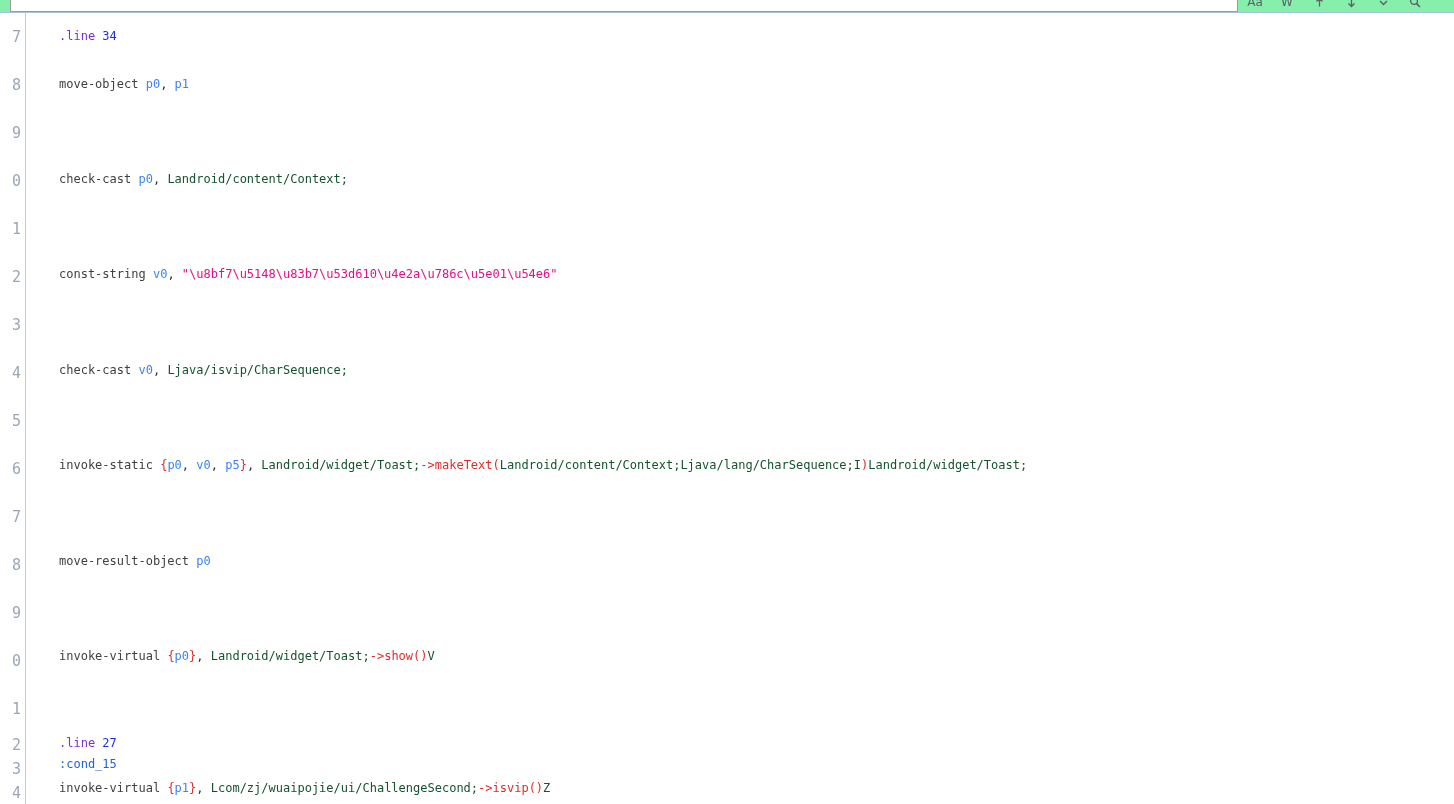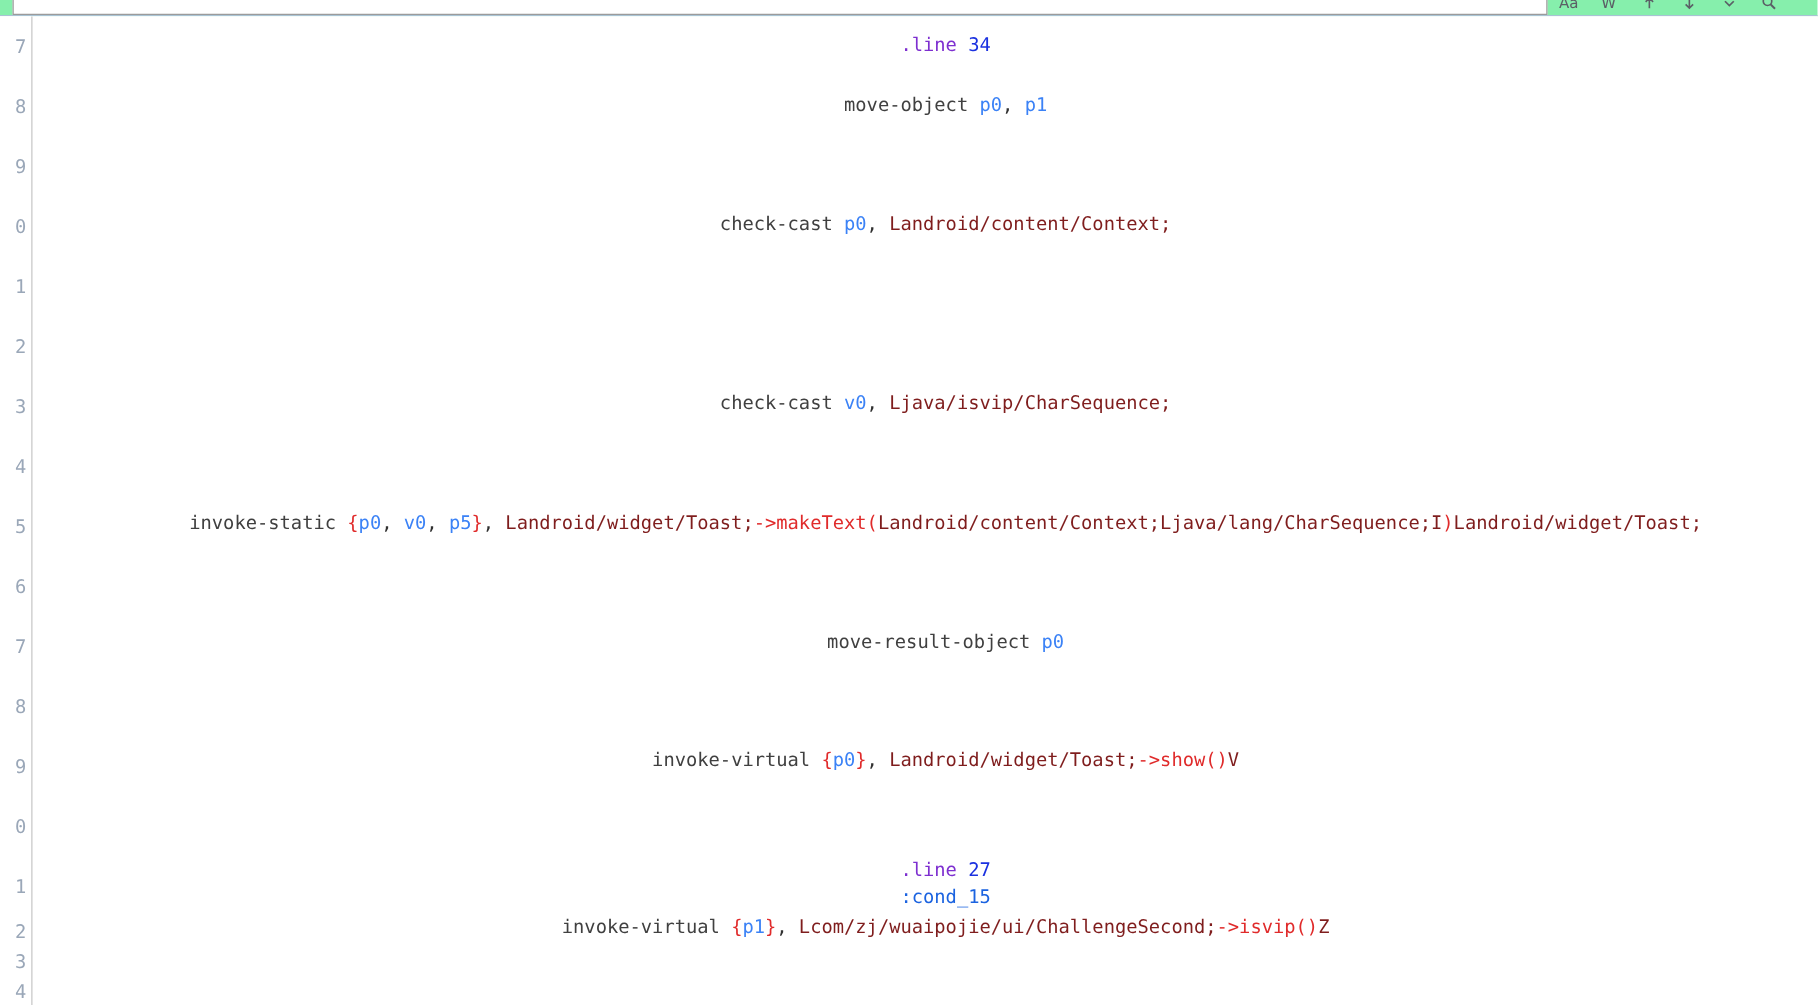--- a/index.html
+++ b/index.html
@@ -102,36 +102,35 @@
     left: 26px;
     top: 0;
     width: 1428px;
     height: 791px;
     overflow: hidden;
   }
   .ln {
     height: 47.7px;
     line-height: 47.7px;
     font-family: "DejaVu Sans Mono", "Liberation Mono", monospace;
-    font-size: 15px;
+    font-size: 12px;
     white-space: pre;
     padding-left: 33px;
     box-sizing: border-box;
     color: #222222;
     letter-spacing: 0px;
-    text-align: center;
   }
   
   .ln.tight { height: 24px; line-height: 24px; }
   .ln.tight-top { height: 24px; line-height: 30px; }
 
   
   .t-op    { color: #404040; }          
   .t-reg   { color: #3b82f6; }          
-  .t-type  { color: #7f1d1d; }          
+  .t-type  { color: #14532d; }          
   .t-str   { color: #e0108c; }          
   .t-meth  { color: #e02b2b; }          
   .t-dir   { color: #7e2fd0; }          
   .t-num   { color: #1b31e0; }          
   .t-lbl   { color: #1b63e0; }          
   .t-punc  { color: #303030; }
 </style>
 </head>
 <body>
 
@@ -169,20 +168,21 @@
   <div class="gutter">
     <div class="gutter-inner" id="gutter-inner"><span class="gnum" style="height: 48px; line-height: 48px;">7</span><span class="gnum" style="height: 48px; line-height: 48px;">8</span><span class="gnum" style="height: 48px; line-height: 48px;">9</span><span class="gnum" style="height: 48px; line-height: 48px;">0</span><span class="gnum" style="height: 48px; line-height: 48px;">1</span><span class="gnum" style="height: 48px; line-height: 48px;">2</span><span class="gnum" style="height: 48px; line-height: 48px;">3</span><span class="gnum" style="height: 48px; line-height: 48px;">4</span><span class="gnum" style="height: 48px; line-height: 48px;">5</span><span class="gnum" style="height: 48px; line-height: 48px;">6</span><span class="gnum" style="height: 48px; line-height: 48px;">7</span><span class="gnum" style="height: 48px; line-height: 48px;">8</span><span class="gnum" style="height: 48px; line-height: 48px;">9</span><span class="gnum" style="height: 48px; line-height: 48px;">0</span><span class="gnum" style="height: 48px; line-height: 48px;">1</span><span class="gnum" style="height: 24px; line-height: 24px;">2</span><span class="gnum" style="height: 24px; line-height: 24px;">3</span><span class="gnum" style="height: 24px; line-height: 24px;">4</span></div>
   </div>
 
   <div class="code" id="code-body">
       <div class="ln" id="l-line34"><span class="t-dir">.line </span><span class="t-num">34</span></div>
       <div class="ln" id="l-move-object"><span class="t-op">move-object </span><span class="t-reg">p0</span><span class="t-punc">, </span><span class="t-reg">p1</span></div>
       <div class="ln" id="l-blank-1"><span class="t-punc"> </span></div>
       <div class="ln" id="l-check-cast-p0-ctx"><span class="t-op">check-cast </span><span class="t-reg">p0</span><span class="t-punc">, </span><span class="t-type">Landroid/content/Context;</span></div>
       <div class="ln" id="l-blank-2"><span class="t-punc"> </span></div>
+      <div class="ln" id="l-const-string-v0"><span class="t-op">const-string </span><span class="t-reg">v0</span><span class="t-punc">, </span><span class="t-str">"\u8bf7\u5148\u83b7\u53d610\u4e2a\u786c\u5e01\u54e6"</span></div>
       <div class="ln" id="l-blank-3"><span class="t-punc"> </span></div>
       <div class="ln" id="l-check-cast-v0-cs"><span class="t-op">check-cast </span><span class="t-reg">v0</span><span class="t-punc">, </span><span class="t-type">Ljava/isvip/CharSequence;</span></div>
       <div class="ln" id="l-blank-4"><span class="t-punc"> </span></div>
       <div class="ln" id="l-invoke-static-1"><span class="t-op">invoke-static </span><span class="t-meth">{</span><span class="t-reg">p0</span><span class="t-punc">, </span><span class="t-reg">v0</span><span class="t-punc">, </span><span class="t-reg">p5</span><span class="t-meth">}</span><span class="t-punc">, </span><span class="t-type">Landroid/widget/Toast;</span><span class="t-meth">-&gt;makeText(</span><span class="t-type">Landroid/content/Context;Ljava/lang/CharSequence;I</span><span class="t-meth">)</span><span class="t-type">Landroid/widget/Toast;</span></div>
       <div class="ln" id="l-blank-5"><span class="t-punc"> </span></div>
       <div class="ln" id="l-move-result-object-1"><span class="t-op">move-result-object </span><span class="t-reg">p0</span></div>
       <div class="ln" id="l-blank-6"><span class="t-punc"> </span></div>
       <div class="ln" id="l-invoke-virtual-show"><span class="t-op">invoke-virtual </span><span class="t-meth">{</span><span class="t-reg">p0</span><span class="t-meth">}</span><span class="t-punc">, </span><span class="t-type">Landroid/widget/Toast;</span><span class="t-meth">-&gt;show()</span><span class="t-type">V</span></div>
       <div class="ln" id="l-blank-7"><span class="t-punc"> </span></div>
       <div class="ln tight-top" id="l-line36"><span class="t-dir">.line </span><span class="t-num">27</span></div>

